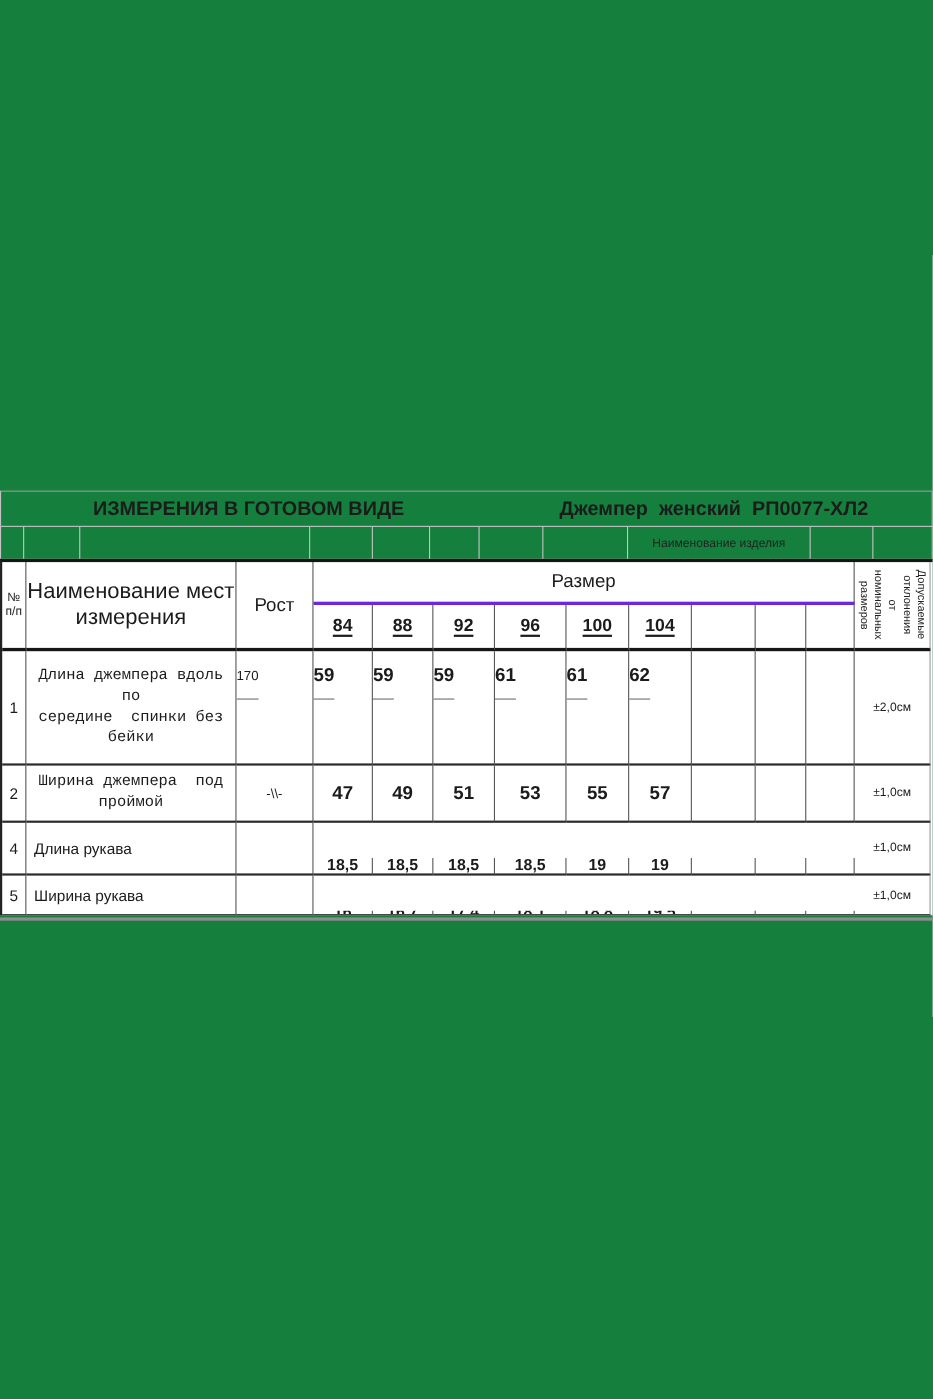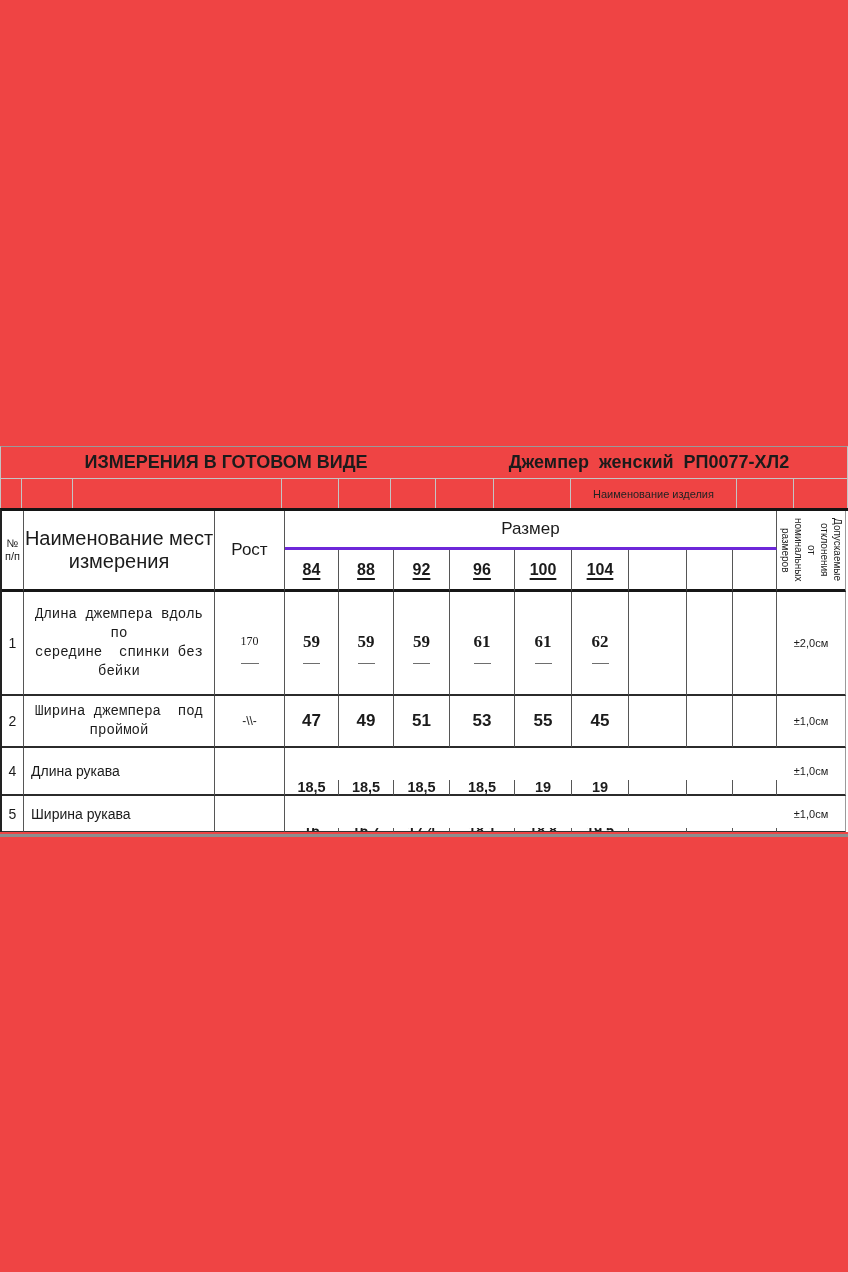--- a/index.html
+++ b/index.html
@@ -1,20 +1,20 @@
 <!DOCTYPE html>
 <html><head>
 <meta charset="utf-8">
 <style>
   html, body { margin: 0; padding: 0; background: #ffffff; }
   .page {
     position: relative;
     width: 848px;
     height: 1272px;
-    background: #ef4444;
+    background: #15803d;
     font-family: "Liberation Sans", sans-serif;
     color: #1b1b1b;
     overflow: hidden;
   }
   .sheet { position: absolute; top: 446px; left: 0; width: 848px; }
 
   
   .title-row {
     display: flex;
     height: 32px;
@@ -87,21 +87,21 @@
   .bb-last  { border-bottom: 1px solid #333333; }
   .rownum   { font-size: 14px; }
   .mname    { font-size: 14px; line-height: 19px; white-space: pre-wrap; text-align: center; font-family: Liberation Mono, monospace; }
   .mname-left { font-size: 14px; justify-content: flex-start; padding-left: 7px; }
   .rost     { font-size: 12px; }
   .val-big  { font-size: 17px; font-weight: bold; }
   .val-sm   { font-size: 14.5px; font-weight: bold; margin-top: 32px; }
   .dev      { font-size: 11px; }
 
   
-  .tb { flex-direction: column; align-items: center; padding: 0; font-family: Liberation Serif, serif; }
+  .tb { flex-direction: row; align-items: flex-start; padding: 0; }
   .tb .b { display: flex; align-items: center; justify-content: center; box-sizing: border-box; }
   .tb .b1 { height: 28px; border-bottom: 1px solid #6e6e6e; }
   .tb .b2 { height: 44px; border-bottom: 1px solid #6e6e6e; }
   .tb .b3 { flex: 1; }
   .tb-rost .b2 { font-size: 12px; }
   .tb-val  .b2 { font-size: 17px; font-weight: bold; }
 
   .bottom-shadow { width: 848px; height: 3px; background: #8d8d8d; margin-top: 2px; }
 </style>
 </head>
@@ -229,21 +229,21 @@
 
       <div class="c rownum bb-med">2</div>
       <div class="c mname bb-med">Ширина джемпера  под
 проймой</div>
       <div class="c rost bb-med">-\\-</div>
       <div class="c val-big bb-med">47</div>
       <div class="c val-big bb-med">49</div>
       <div class="c val-big bb-med">51</div>
       <div class="c val-big bb-med">53</div>
       <div class="c val-big bb-med">55</div>
-      <div class="c val-big bb-med">45</div>
+      <div class="c val-big bb-med">57</div>
       <div class="c val-big bb-med"></div>
       <div class="c val-big bb-med"></div>
       <div class="c val-big bb-med"></div>
       <div class="c dev devcol bb-med">±1,0см</div>
 
       <div class="c rownum bb-med">4</div>
       <div class="c mname-left bb-med">Длина рукава</div>
       <div class="c rost bb-med"></div>
       <div class="c val-sm bb-med">18,5</div>
       <div class="c val-sm bb-med">18,5</div>

